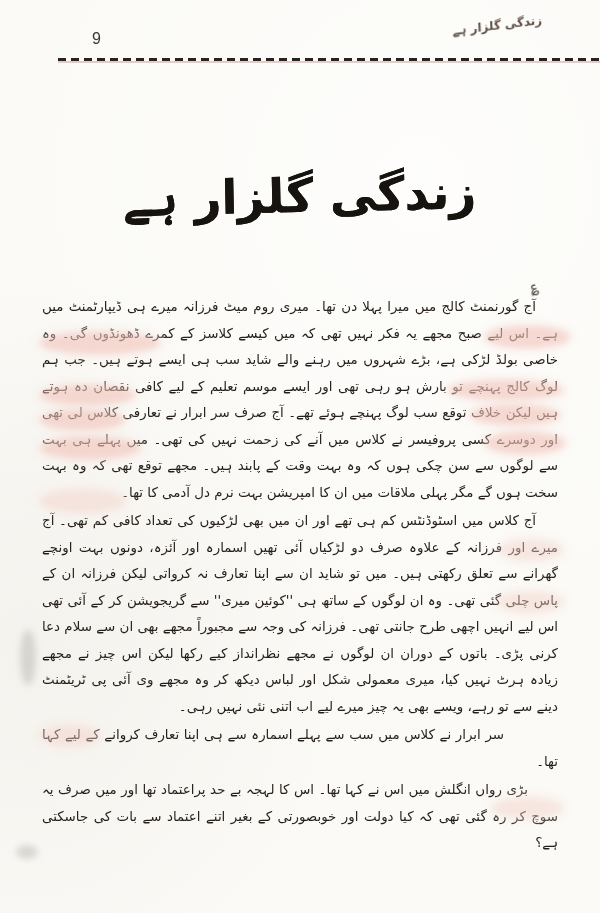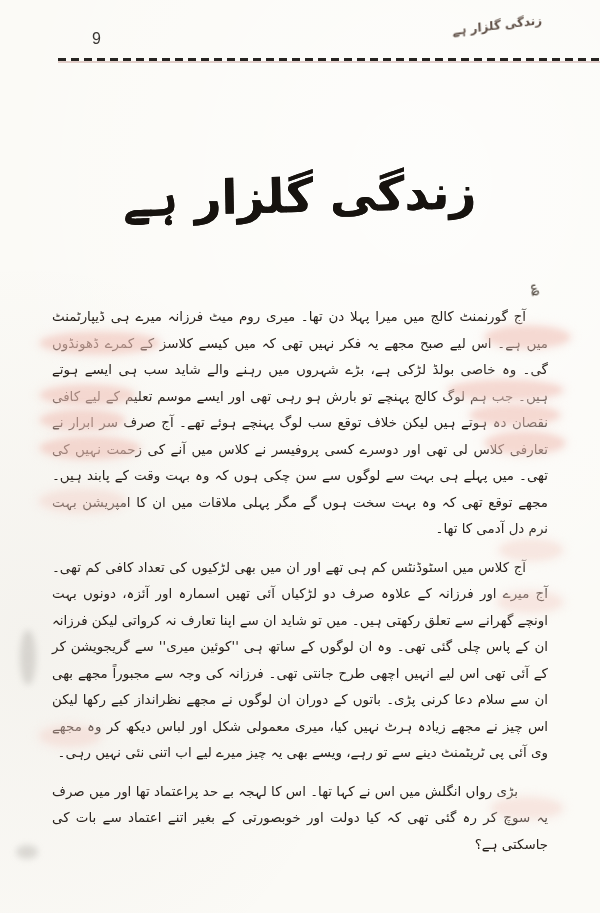--- a/index.html
+++ b/index.html
@@ -46,21 +46,21 @@
     position:absolute;top:278px;right:62px;
     font-size:14px;color:#33291f;opacity:.8;
     transform:rotate(-10deg);
     filter:blur(.3px);
   }
   .body-text{
     position:absolute;top:292px;left:40px;width:520px;
     direction:rtl;text-align:justify;
     font-size:13.4px;line-height:26.5px;color:#261f19;
   }
-  .para{margin:12px;text-indent:22px;}
+  .para{margin:2px;text-indent:22px;}
   .para.p3{text-indent:54px;}
   .para.p4{text-indent:16px;}
   .para.p5{text-indent:30px;}
   
   .smudge{
     position:absolute;border-radius:50%;
     pointer-events:none;
     filter:blur(3px);
   }
   .smudge.pink{background:rgba(240,196,186,.62);box-shadow:0 0 6px 3px rgba(248,228,222,.55);}
@@ -79,20 +79,21 @@
 
   <div class="dash-rule"></div>
 
   <div class="chapter-title">زندگی گلزار ہے</div>
 
   <div class="diary-mark">؏</div>
 
   <div class="body-text">
     <p class="para p1">آج گورنمنٹ کالج میں میرا پہلا دن تھا۔ میری روم میٹ فرزانہ میرے ہی ڈیپارٹمنٹ میں ہے۔ اس لیے صبح مجھے یہ فکر نہیں تھی کہ میں کیسے کلاسز کے کمرے ڈھونڈوں گی۔ وہ خاصی بولڈ لڑکی ہے، بڑے شہروں میں رہنے والے شاید سب ہی ایسے ہوتے ہیں۔ جب ہم لوگ کالج پہنچے تو بارش ہو رہی تھی اور ایسے موسم تعلیم کے لیے کافی نقصان دہ ہوتے ہیں لیکن خلاف توقع سب لوگ پہنچے ہوئے تھے۔ آج صرف سر ابرار نے تعارفی کلاس لی تھی اور دوسرے کسی پروفیسر نے کلاس میں آنے کی زحمت نہیں کی تھی۔ میں پہلے ہی بہت سے لوگوں سے سن چکی ہوں کہ وہ بہت وقت کے پابند ہیں۔ مجھے توقع تھی کہ وہ بہت سخت ہوں گے مگر پہلی ملاقات میں ان کا امپریشن بہت نرم دل آدمی کا تھا۔</p>
     <p class="para p2">آج کلاس میں اسٹوڈنٹس کم ہی تھے اور ان میں بھی لڑکیوں کی تعداد کافی کم تھی۔ آج میرے اور فرزانہ کے علاوہ صرف دو لڑکیاں آئی تھیں اسمارہ اور آئزہ، دونوں بہت اونچے گھرانے سے تعلق رکھتی ہیں۔ میں تو شاید ان سے اپنا تعارف نہ کرواتی لیکن فرزانہ ان کے پاس چلی گئی تھی۔ وہ ان لوگوں کے ساتھ ہی ''کوئین میری'' سے گریجویشن کر کے آئی تھی اس لیے انہیں اچھی طرح جانتی تھی۔ فرزانہ کی وجہ سے مجبوراً مجھے بھی ان سے سلام دعا کرنی پڑی۔ باتوں کے دوران ان لوگوں نے مجھے نظرانداز کیے رکھا لیکن اس چیز نے مجھے زیادہ ہرٹ نہیں کیا، میری معمولی شکل اور لباس دیکھ کر وہ مجھے وی آئی پی ٹریٹمنٹ دینے سے تو رہے، ویسے بھی یہ چیز میرے لیے اب اتنی نئی نہیں رہی۔</p>
+    <p class="para p3">سر ابرار نے کلاس میں سب سے پہلے اسمارہ سے ہی اپنا تعارف کروانے کے لیے کہا تھا۔</p>
     <p class="para p5">بڑی رواں انگلش میں اس نے کہا تھا۔ اس کا لہجہ بے حد پراعتماد تھا اور میں صرف یہ سوچ کر رہ گئی تھی کہ کیا دولت اور خوبصورتی کے بغیر اتنے اعتماد سے بات کی جاسکتی ہے؟</p>
 
   </div>
 
   <div class="smudge pink" style="left:485px;top:326px;width:85px;height:22px;"></div>
   <div class="smudge pink" style="left:40px;top:332px;width:120px;height:22px;"></div>
   <div class="smudge pink" style="left:448px;top:380px;width:115px;height:20px;"></div>
   <div class="smudge pink" style="left:40px;top:385px;width:95px;height:20px;"></div>
   <div class="smudge pink" style="left:470px;top:405px;width:90px;height:20px;"></div>
   <div class="smudge pink" style="left:40px;top:410px;width:85px;height:20px;"></div>

